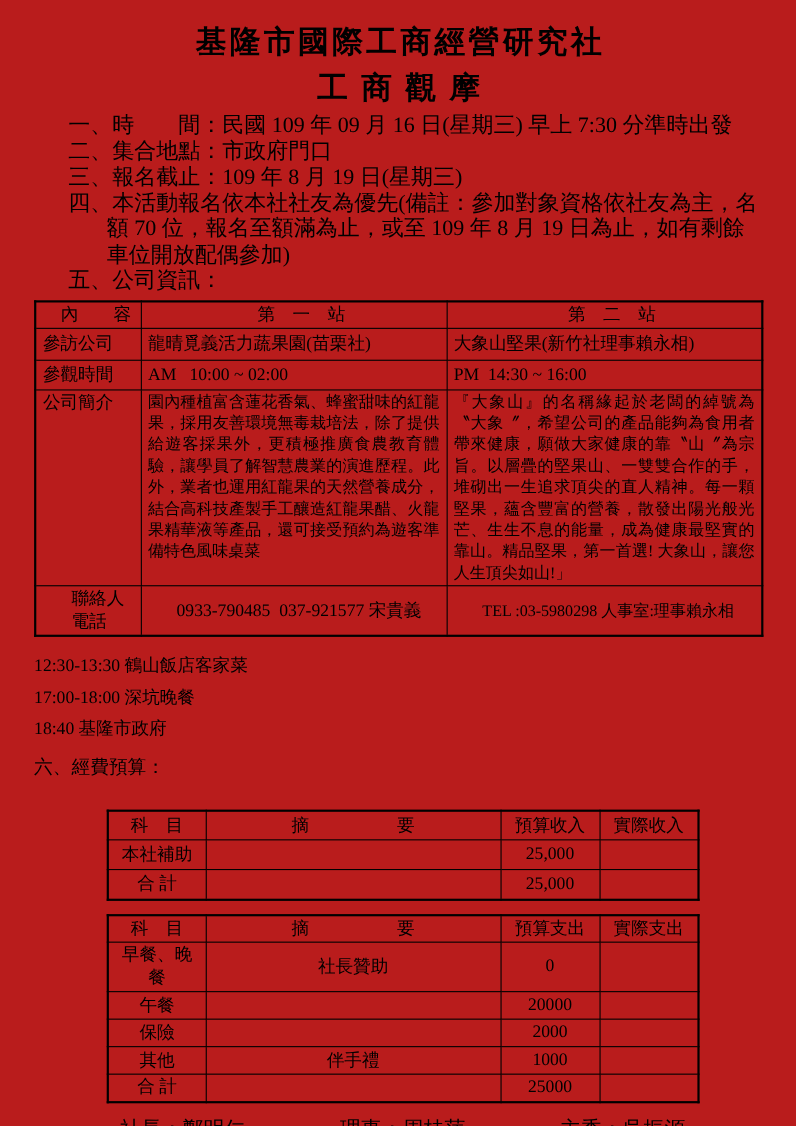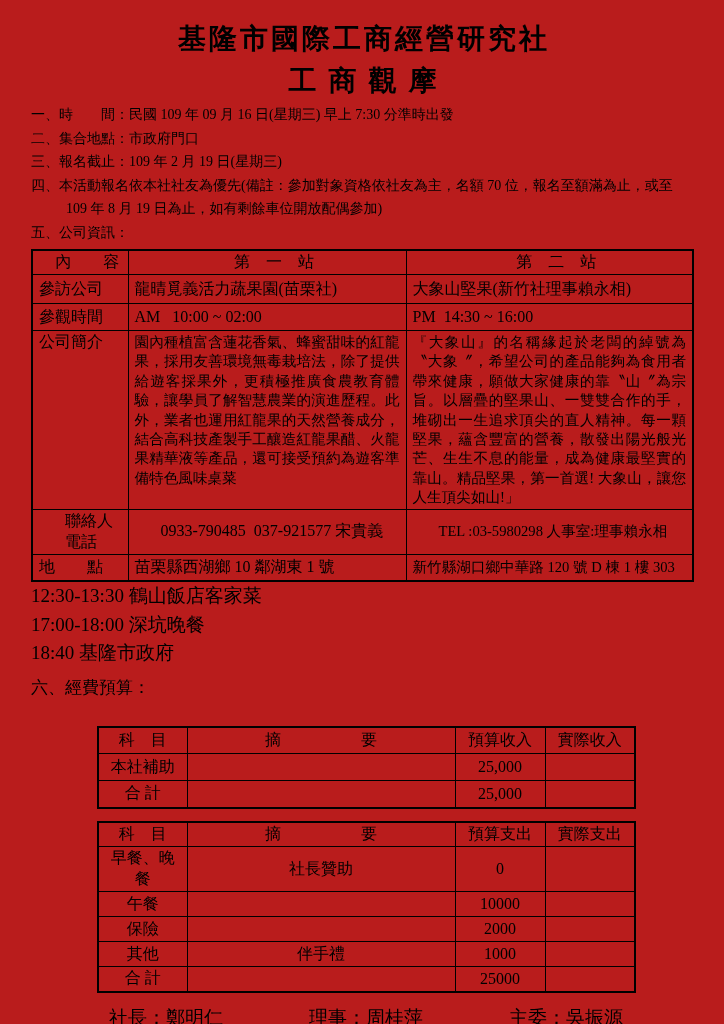--- a/index.html
+++ b/index.html
@@ -20,21 +20,21 @@
     font-size: 28px; font-weight: 600;
     text-align: center; letter-spacing: 3px; text-indent: 3px;
     line-height: 33px;
   }
   .doc-subtitle {
     margin-top: 9px;
     font-size: 28px; font-weight: 600;
     text-align: center; letter-spacing: 12px; text-indent: 12px;
     line-height: 33px;
   }
-  .info-list { list-style: none; margin-top: 6px; font-size: 14px; line-height: 23.5px; }
+  .info-list { list-style: none; margin-top: 6px; font-size: 20px; line-height: 23.5px; margin-left: 31px; }
   .info-item { padding-left: 35px; text-indent: -35px; }
 
   table { border-collapse: collapse; table-layout: fixed; }
   td { border: 1px solid #000; font-size: 16px; padding: 1px 6px; vertical-align: middle; white-space: pre-wrap; overflow: hidden; }
 
   .company-table { width: 661px; margin-top: 5px; border: 2px solid #000; }
   .company-table .c1 { width: 96px; }
   .company-table .c2 { width: 278px; }
   .company-table .c3 { width: 287px; }
   .company-table .head td { text-align: center; height: 24px; padding-left: 20px; }
@@ -43,21 +43,21 @@
   .company-table .r-intro td { height: 155px; vertical-align: top; }
   .company-table .r-intro .intro-text {
     font-size: 14.6px; line-height: 19.4px;
     text-align: justify; padding-top: 2px;
   }
   .company-table .r-tel td { height: 26px; padding-left: 32px; }
   .company-table .r-addr td { height: 27px; }
   .company-table .lbl { text-align: left; }
   .small-cell { font-size: 14.6px; }
 
-  .sched { font-size: 19px; line-height: 28.5px; }
+  .sched { margin-top: 13px; font-size: 16px; line-height: 28.5px; }
   .budget-heading { margin-top: 8px; font-size: 17px; line-height: 24px; }
 
   .budget-table { width: 537px; border: 2px solid #000; }
   .income-table { margin: 26px 0 0 66px; }
   .expense-table { margin: 12px 0 0 66px; }
   .budget-table .b1 { width: 89px; }
   .budget-table .b2 { width: 268px; }
   .budget-table .b3 { width: 90px; }
   .budget-table .b4 { width: 90px; }
   .budget-table td { text-align: center; }
@@ -74,21 +74,21 @@
 <body>
 
 <div class="page">
 
   <h1 class="doc-title">基隆市國際工商經營研究社</h1>
   <h2 class="doc-subtitle">工商觀摩</h2>
 
   <div class="info-list">
     <div class="info-item">一、時　　間：民國 109 年 09 月 16 日(星期三) 早上 7:30 分準時出發</div>
     <div class="info-item">二、集合地點：市政府門口</div>
-    <div class="info-item">三、報名截止：109 年 2 月 19 日(星期三)</div>
+    <div class="info-item">三、報名截止：109 年 8 月 19 日(星期三)</div>
     <div class="info-item">四、本活動報名依本社社友為優先(備註：參加對象資格依社友為主，名額 70 位，報名至額滿為止，或至 109 年 8 月 19 日為止，如有剩餘車位開放配偶參加)</div>
     <div class="info-item">五、公司資訊：</div>
   </div>
 
   <table class="company-table">
     <colgroup>
         <col class="c1">
         <col class="c2">
         <col class="c3">
       </colgroup>
@@ -111,25 +111,20 @@
       <tr class="r-intro">
         <td class="lbl">公司簡介</td>
         <td class="intro-text">園內種植富含蓮花香氣、蜂蜜甜味的紅龍果，採用友善環境無毒栽培法，除了提供給遊客採果外，更積極推廣食農教育體驗，讓學員了解智慧農業的演進歷程。此外，業者也運用紅龍果的天然營養成分，結合高科技產製手工釀造紅龍果醋、火龍果精華液等產品，還可接受預約為遊客準備特色風味桌菜</td>
         <td class="intro-text">『大象山』的名稱緣起於老闆的綽號為〝大象〞，希望公司的產品能夠為食用者帶來健康，願做大家健康的靠〝山〞為宗旨。以層疊的堅果山、一雙雙合作的手，堆砌出一生追求頂尖的直人精神。每一顆堅果，蘊含豐富的營養，散發出陽光般光芒、生生不息的能量，成為健康最堅實的靠山。精品堅果，第一首選! 大象山，讓您人生頂尖如山!」</td>
       </tr>
       <tr class="r-tel">
         <td class="lbl">聯絡人電話</td>
         <td>0933-790485  037-921577 宋貴義</td>
         <td class="small-cell">TEL :03-5980298 人事室:理事賴永相</td>
       </tr>
-      <tr class="r-addr">
-        <td class="lbl">地　　點</td>
-        <td>苗栗縣西湖鄉 10 鄰湖東 1 號</td>
-        <td class="small-cell">新竹縣湖口鄉中華路 120 號 D 棟 1 樓 303</td>
-      </tr>
     </tbody>
   </table>
 
   <div class="sched">
     <div>12:30-13:30 鶴山飯店客家菜</div>
     <div>17:00-18:00 深坑晚餐</div>
     <div>18:40 基隆市政府</div>
   </div>
 
   <div class="budget-heading">六、經費預算：</div>
@@ -179,21 +174,21 @@
       </tr>
       <tr>
         <td>早餐、晚餐</td>
         <td>社長贊助</td>
         <td>0</td>
         <td></td>
       </tr>
       <tr>
         <td>午餐</td>
         <td></td>
-        <td>10000</td>
+        <td>20000</td>
         <td></td>
       </tr>
       <tr>
         <td>保險</td>
         <td></td>
         <td>2000</td>
         <td></td>
       </tr>
       <tr>
         <td>其他</td>

